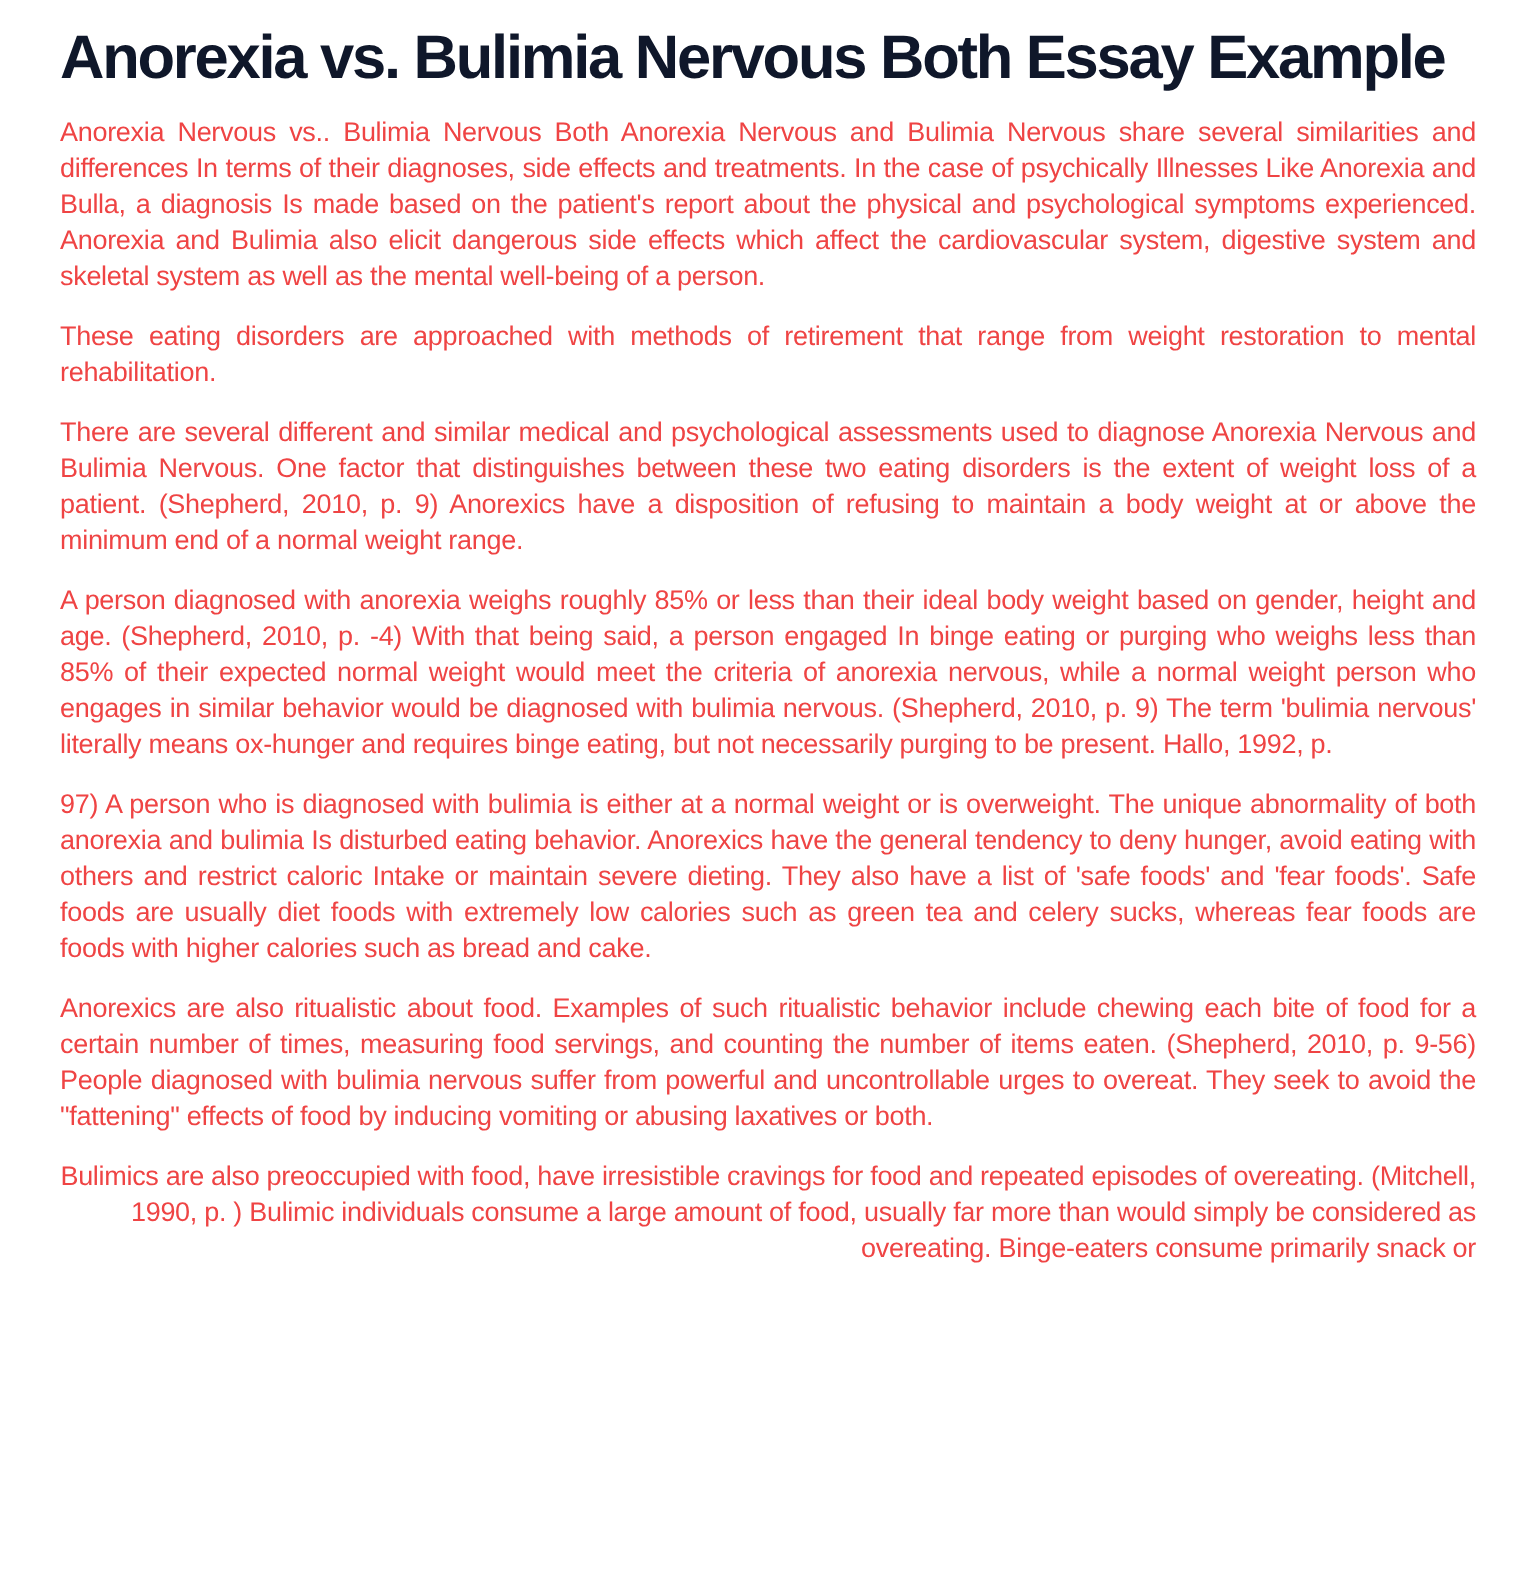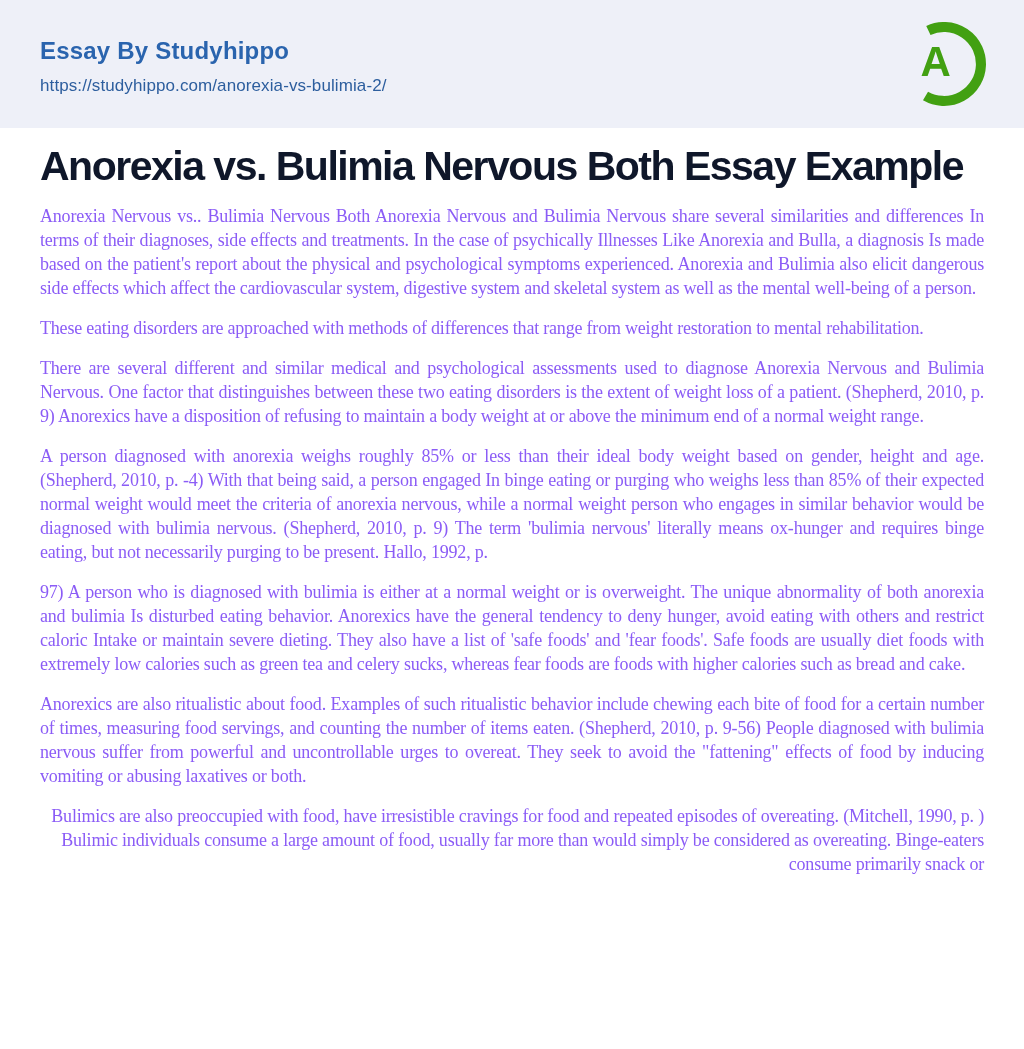--- a/index.html
+++ b/index.html
@@ -58,50 +58,37 @@
     color: #0f172a;
     line-height: 1.18;
     white-space: nowrap;
   }
   .essay-body { margin-top: 14px; }
   .essay-body p {
     margin: 0 0 16px 0;
     font-size: 18px;
     line-height: 24px;
     letter-spacing: -0.2px;
-    color: #8b5cf6;
+    color: #ef4444;
     text-align: justify;
-    font-family: Liberation Serif, serif;
   }
   .essay-body p.last { text-align: right; }
 </style>
 </head>
 <body>
 
 <div class="page">
 
-  <div class="header">
-    <div class="header-text">
-      <div class="site-title">Essay By Studyhippo</div>
-      <div class="page-url">https://studyhippo.com/anorexia-vs-bulimia-2/</div>
-    </div>
-    <div class="logo">
-      <svg viewBox="0 0 100 100">
-        <path d="M 31.4 10.1 A 44 44 0 1 1 28 88.1" fill="none" stroke="#42a012" stroke-width="12" stroke-linecap="butt"></path>
-        <text x="40" y="64" text-anchor="middle" font-family="Liberation Sans, sans-serif" font-size="50" font-weight="700" fill="#42a012">A</text>
-      </svg>
-    </div>
-  </div>
 
   <div class="content">
     <h1 class="essay-title">Anorexia vs. Bulimia Nervous Both Essay Example</h1>
 
     <div class="essay-body">
       <p>Anorexia Nervous vs.. Bulimia Nervous Both Anorexia Nervous and Bulimia Nervous share several similarities and differences In terms of their diagnoses, side effects and treatments. In the case of psychically Illnesses Like Anorexia and Bulla, a diagnosis Is made based on the patient's report about the physical and psychological symptoms experienced. Anorexia and Bulimia also elicit dangerous side effects which affect the cardiovascular system, digestive system and skeletal system as well as the mental well-being of a person.</p>
-      <p>These eating disorders are approached with methods of differences that range from weight restoration to mental rehabilitation.</p>
+      <p>These eating disorders are approached with methods of retirement that range from weight restoration to mental rehabilitation.</p>
       <p>There are several different and similar medical and psychological assessments used to diagnose Anorexia Nervous and Bulimia Nervous. One factor that distinguishes between these two eating disorders is the extent of weight loss of a patient. (Shepherd, 2010, p. 9) Anorexics have a disposition of refusing to maintain a body weight at or above the minimum end of a normal weight range.</p>
       <p>A person diagnosed with anorexia weighs roughly 85% or less than their ideal body weight based on gender, height and age. (Shepherd, 2010, p. -4) With that being said, a person engaged In binge eating or purging who weighs less than 85% of their expected normal weight would meet the criteria of anorexia nervous, while a normal weight person who engages in similar behavior would be diagnosed with bulimia nervous. (Shepherd, 2010, p. 9) The term 'bulimia nervous' literally means ox-hunger and requires binge eating, but not necessarily purging to be present. Hallo, 1992, p.</p>
       <p>97) A person who is diagnosed with bulimia is either at a normal weight or is overweight. The unique abnormality of both anorexia and bulimia Is disturbed eating behavior. Anorexics have the general tendency to deny hunger, avoid eating with others and restrict caloric Intake or maintain severe dieting. They also have a list of 'safe foods' and 'fear foods'. Safe foods are usually diet foods with extremely low calories such as green tea and celery sucks, whereas fear foods are foods with higher calories such as bread and cake.</p>
       <p>Anorexics are also ritualistic about food. Examples of such ritualistic behavior include chewing each bite of food for a certain number of times, measuring food servings, and counting the number of items eaten. (Shepherd, 2010, p. 9-56) People diagnosed with bulimia nervous suffer from powerful and uncontrollable urges to overeat. They seek to avoid the "fattening" effects of food by inducing vomiting or abusing laxatives or both.</p>
       <p class="last">Bulimics are also preoccupied with food, have irresistible cravings for food and repeated episodes of overeating. (Mitchell, 1990, p. ) Bulimic individuals consume a large amount of food, usually far more than would simply be considered as overeating. Binge-eaters consume primarily snack or</p>
     </div>
   </div>
 
 </div>
 

